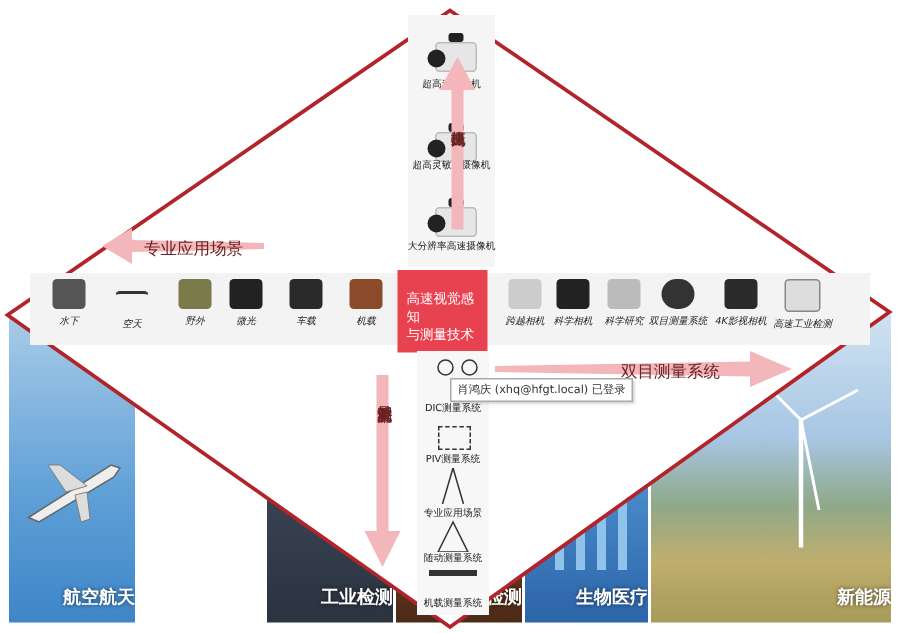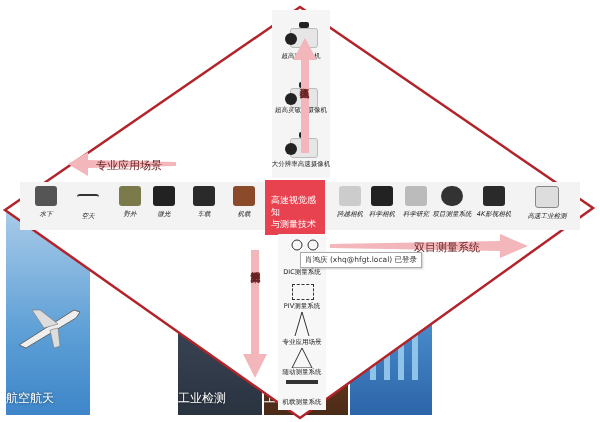--- a/index.html
+++ b/index.html
@@ -1,21 +1,21 @@
 <!DOCTYPE html>
 <html><head>
 <meta charset="utf-8">
 <style>
   html,body{margin:0;padding:0;background:#fff;}
   body{width:600px;height:422px;position:relative;overflow:hidden;font-family:"DejaVu Sans",sans-serif;}
   .abs{position:absolute;}
   
   .photos{position:absolute;left:6px;top:210px;width:588px;height:205px;}
   .photo{position:absolute;top:0;height:205px;overflow:hidden;}
-  .photo .lbl{position:absolute;bottom:8px;left:0;right:0;text-align:left;color:#fff;font-weight:normal;font-size:12px;text-shadow:0 0 3px rgba(0,0,0,.6);}
+  .photo .lbl{position:absolute;bottom:8px;left:0;right:0;text-align:right;color:#fff;font-weight:bold;font-size:12px;text-shadow:0 0 3px rgba(0,0,0,.6);}
   .p1{left:0;width:84px;background:linear-gradient(180deg,#a9cbe8 0%,#5d9fd6 60%,#3e86c9 100%);}
   .p2{left:86px;width:84px;background:linear-gradient(160deg,#e9eef5 0%,#b9c9dc 40%,#4a5f7d 100%);}
   .p3{left:172px;width:84px;background:linear-gradient(180deg,#5c6878 0%,#3b4656 50%,#2a3340 100%);}
   .p4{left:258px;width:84px;background:linear-gradient(180deg,#c07a3a 0%,#8a4b22 55%,#4a2a18 100%);}
   .p5{left:344px;width:82px;background:linear-gradient(180deg,#bcd9ee 0%,#4c90cf 50%,#2c64a8 100%);}
   .p6{left:428px;width:160px;background:linear-gradient(180deg,#cfe2f2 0%,#a7c6e3 40%,#8fa889 62%,#bfae6e 80%,#a89a58 100%);}
   
   svg.overlay{position:absolute;left:0;top:0;}
   
   .bar{position:absolute;left:20px;top:182px;width:560px;height:48px;background:#f3f3f3;}
@@ -49,20 +49,30 @@
     <div class="lbl">工业检测</div>
   </div>
   <div class="photo p4">
     <div class="lbl">工业检测</div>
   </div>
   <div class="photo p5">
     <div class="abs" style="left:20px;top:100px;width:6px;height:70px;background:#8fc3ea"></div>
     <div class="abs" style="left:34px;top:100px;width:6px;height:70px;background:#8fc3ea"></div>
     <div class="abs" style="left:48px;top:100px;width:6px;height:70px;background:#8fc3ea"></div>
     <div class="abs" style="left:62px;top:100px;width:6px;height:70px;background:#8fc3ea"></div>
+    <div class="lbl">生物医疗</div>
+  </div>
+  <div class="photo p6">
+    <svg class="abs" style="left:60px;top:30px" width="80" height="130">
+      <line x1="40" y1="40" x2="40" y2="125" stroke="#fff" stroke-width="3"></line>
+      <line x1="40" y1="40" x2="5" y2="5" stroke="#fff" stroke-width="2"></line>
+      <line x1="40" y1="40" x2="78" y2="20" stroke="#fff" stroke-width="2"></line>
+      <line x1="40" y1="40" x2="52" y2="100" stroke="#fff" stroke-width="2"></line>
+    </svg>
+    <div class="lbl">新能源</div>
   </div>
 </div>
 
 <svg class="overlay" width="600" height="422">
   <polygon points="5,210 300,418 593,208 593,422 600,422 600,0 0,0 0,422 5,422" fill="none"></polygon>
   <polygon points="5,210 300,418 593,208" fill="#fff"></polygon>
   <polygon points="300,7 593,208 300,418 5,210" fill="none" stroke="#b3232a" stroke-width="2.5"></polygon>
 </svg>
 
 <svg class="overlay" width="600" height="422">
@@ -138,21 +148,21 @@
   <span>科学研究</span>
 </div>
 <div class="item" style="left:430px">
   <span class="ic" style="background:#333;border-radius:10px"></span>
   <span>双目测量系统</span>
 </div>
 <div class="item" style="left:472px">
   <span class="ic" style="background:#2a2a2a"></span>
   <span>4K影视相机</span>
 </div>
-<div class="item" style="left:522px;width:50px">
+<div class="item" style="left:510px;width:50px">
   <span class="ic" style="background:#ddd;border:1px solid #888"></span>
   <span>高速工业检测</span>
 </div>
 
 <svg class="abs" style="left:330px;top:232px" width="200" height="28">
   <polygon points="198,14 170,2 170,9 0,12 0,16 170,19 170,26" fill="#f2b6bb"></polygon>
 </svg>
 <div class="htext" style="left:414px;top:240px">双目测量系统</div>
 
 <div class="bcol"></div>

